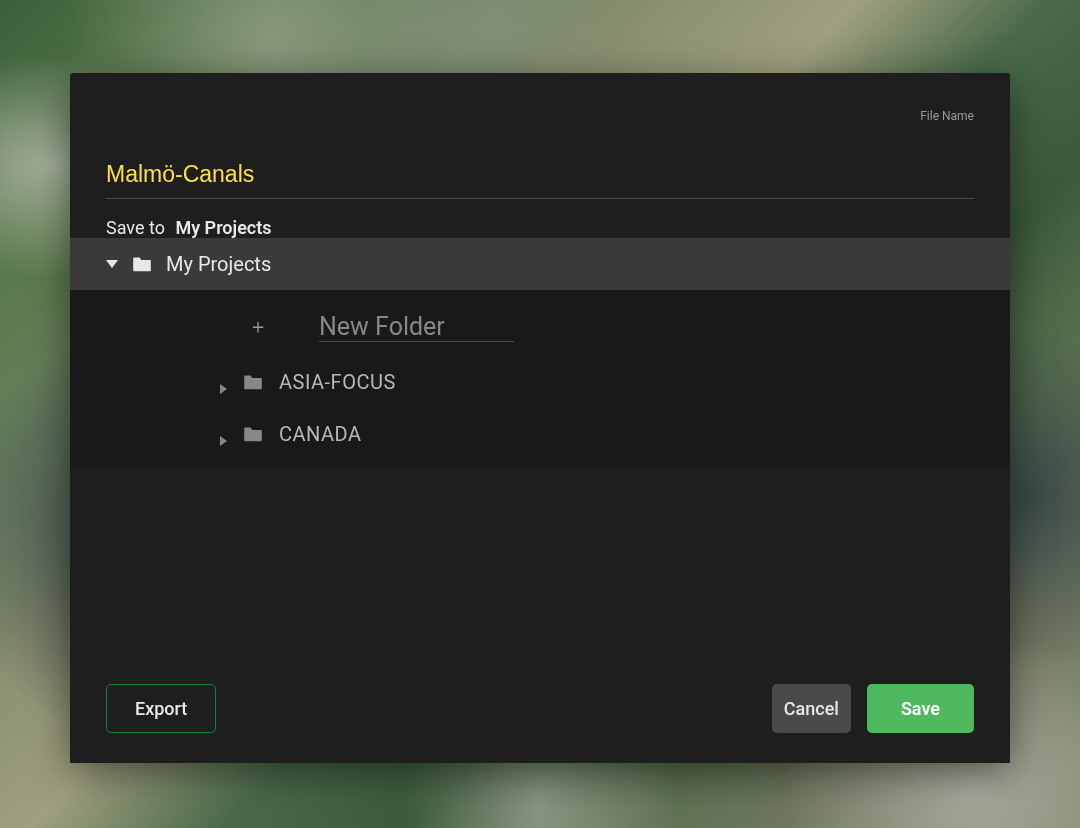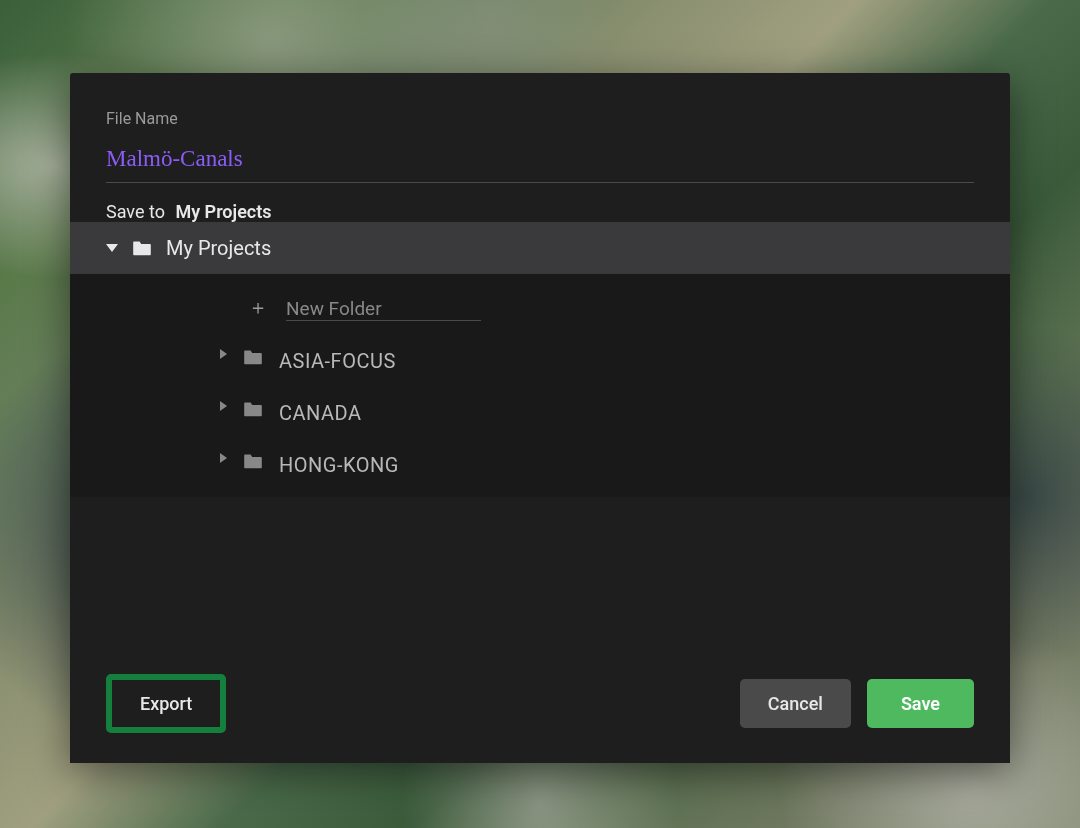--- a/index.html
+++ b/index.html
@@ -48,34 +48,36 @@
       flex-direction: column;
       box-shadow: 0 10px 40px rgba(0,0,0,0.5);
     }
     
     .dialog-header {
       padding: 36px 36px 0 36px;
     }
     
     .filename-label {
       color: #9a9a9a;
-      font-size: 16px;
+      font-size: 12px;
       margin-bottom: 14px;
+      text-align: right;
     }
     
     .filename-input {
       width: 100%;
       background: transparent;
       border: none;
       border-bottom: 1px solid #4a4a4a;
-      color: #8b5cf6;
+      color: #fde047;
       font-size: 23px;
       padding: 4px 0 10px 0;
       outline: none;
-      font-family: Liberation Serif, serif;
+      font-family: Liberation Sans, sans-serif;
+      margin-top: 20px;
     }
     
     .save-to-row {
       margin-top: 18px;
       color: #e8e8e8;
       font-size: 18px;
     }
     
     .save-to-label {
       font-weight: 400;
@@ -140,21 +142,21 @@
     
     .tree-children {
       background: #191919;
       padding-top: 6px;
       padding-bottom: 6px;
     }
     
     .tree-row {
       padding: 14px 36px 14px 150px;
       display: flex;
-      align-items: flex-start;
+      align-items: flex-end;
       gap: 16px;
       cursor: pointer;
     }
     
     .new-folder-row {
       padding: 14px 36px 14px 178px;
       display: flex;
       align-items: center;
       gap: 22px;
     }
@@ -165,25 +167,26 @@
       font-weight: 300;
       width: 16px;
       text-align: center;
     }
     
     .new-folder-input {
       background: transparent;
       border: none;
       border-bottom: 1px solid #4a4a4a;
       color: #c0c0c0;
-      font-size: 19px;
+      font-size: 25px;
       padding: 2px 0 0 0;
       outline: none;
       width: 195px;
       font-family: inherit;
+      margin-left: 33px;
     }
     .new-folder-input::placeholder {
       color: #888;
     }
     
     .caret-right {
       width: 0;
       height: 0;
       border-top: 5px solid transparent;
       border-bottom: 5px solid transparent;
@@ -207,32 +210,32 @@
       align-items: center;
       gap: 16px;
       background: #1e1e1e;
     }
     
     .footer-spacer {
       flex: 1;
     }
     
     .btn {
-      padding: 14px 28px;
+      padding: 14px 12px;
       border-radius: 5px;
       font-size: 18px;
       font-weight: 500;
       cursor: pointer;
       border: none;
       font-family: inherit;
     }
     
     .btn-export {
       background: transparent;
-      border: 6px solid #15803d;
+      border: 1px solid #15803d;
       color: #e8e8e8;
       padding: 13px 28px;
     }
     
     .btn-cancel {
       background: #4a4a4a;
       color: #e8e8e8;
     }
     
     .btn-save {
@@ -291,29 +294,20 @@
       <div class="tree-row">
         <span class="caret-right"></span>
         <span class="folder-icon-sub">
           <svg viewBox="0 0 24 20" fill="#888">
               <path d="M2 2h7l2 3h11a1 1 0 0 1 1 1v12a1 1 0 0 1-1 1H2a1 1 0 0 1-1-1V3a1 1 0 0 1 1-1z"></path>
             </svg>
         </span>
         <span class="sub-folder-label">CANADA</span>
       </div>
 
-      <div class="tree-row">
-        <span class="caret-right"></span>
-        <span class="folder-icon-sub">
-          <svg viewBox="0 0 24 20" fill="#888">
-              <path d="M2 2h7l2 3h11a1 1 0 0 1 1 1v12a1 1 0 0 1-1 1H2a1 1 0 0 1-1-1V3a1 1 0 0 1 1-1z"></path>
-            </svg>
-        </span>
-        <span class="sub-folder-label">HONG-KONG</span>
-      </div>
 
 
     </div>
   </div>
 
   <div class="dialog-footer">
     <button class="btn btn-export">Export</button>
     <div class="footer-spacer"></div>
     <button class="btn btn-cancel">Cancel</button>
     <button class="btn btn-save">Save</button>

